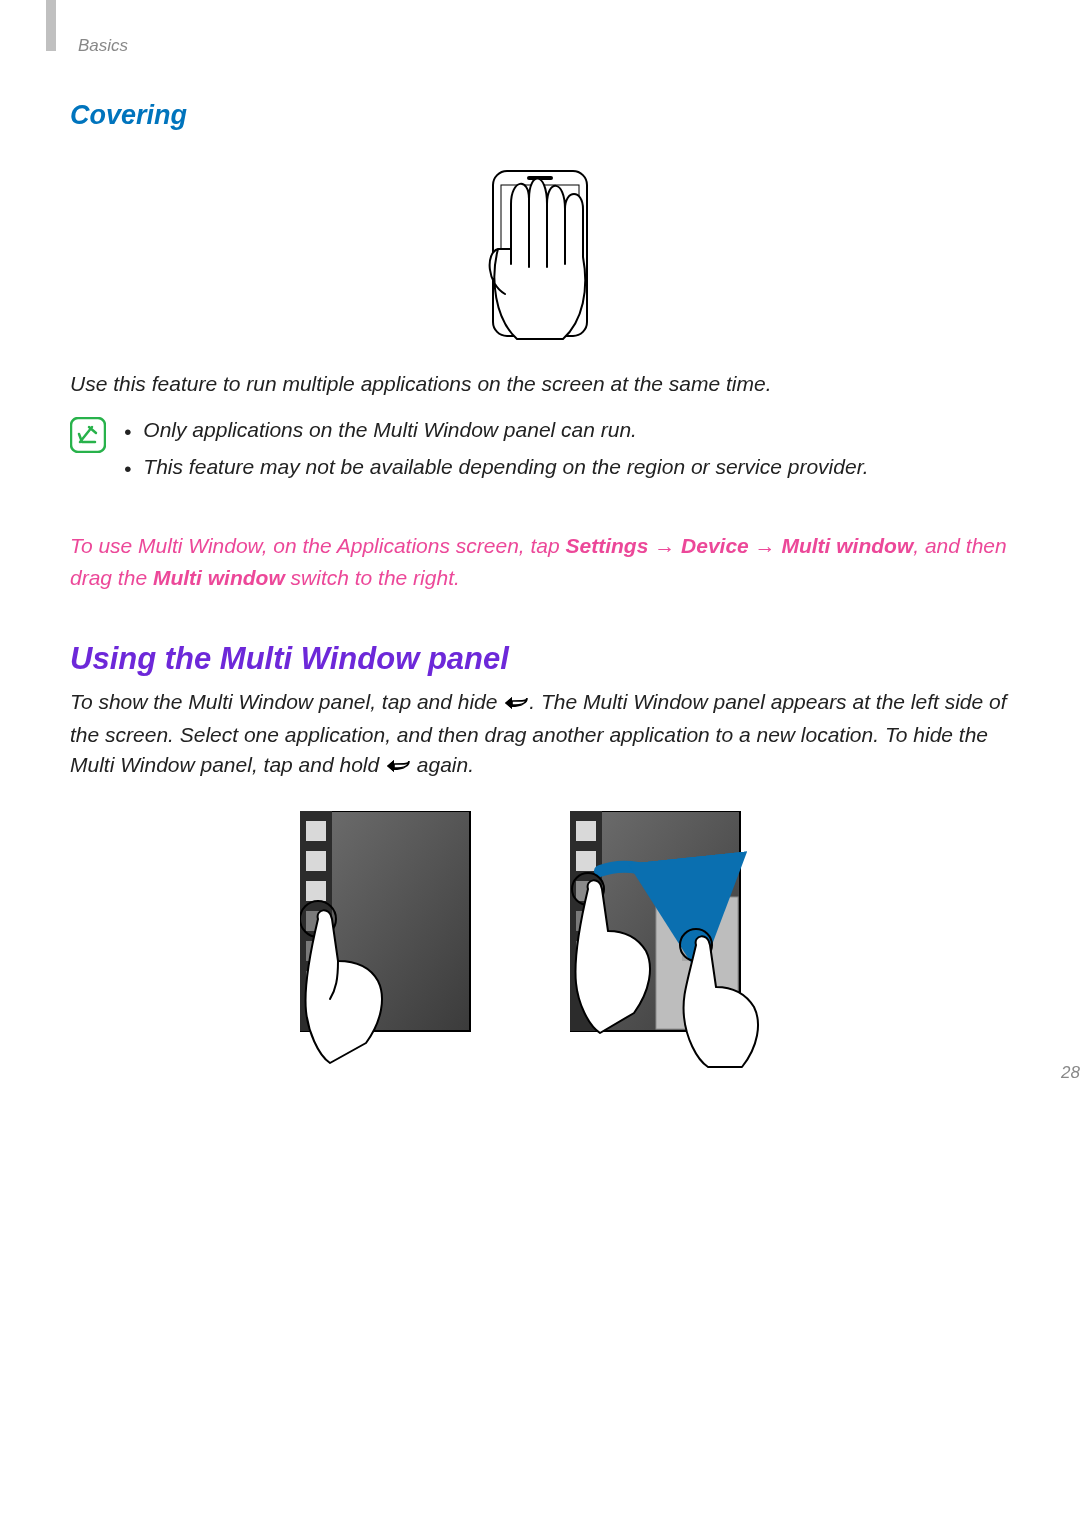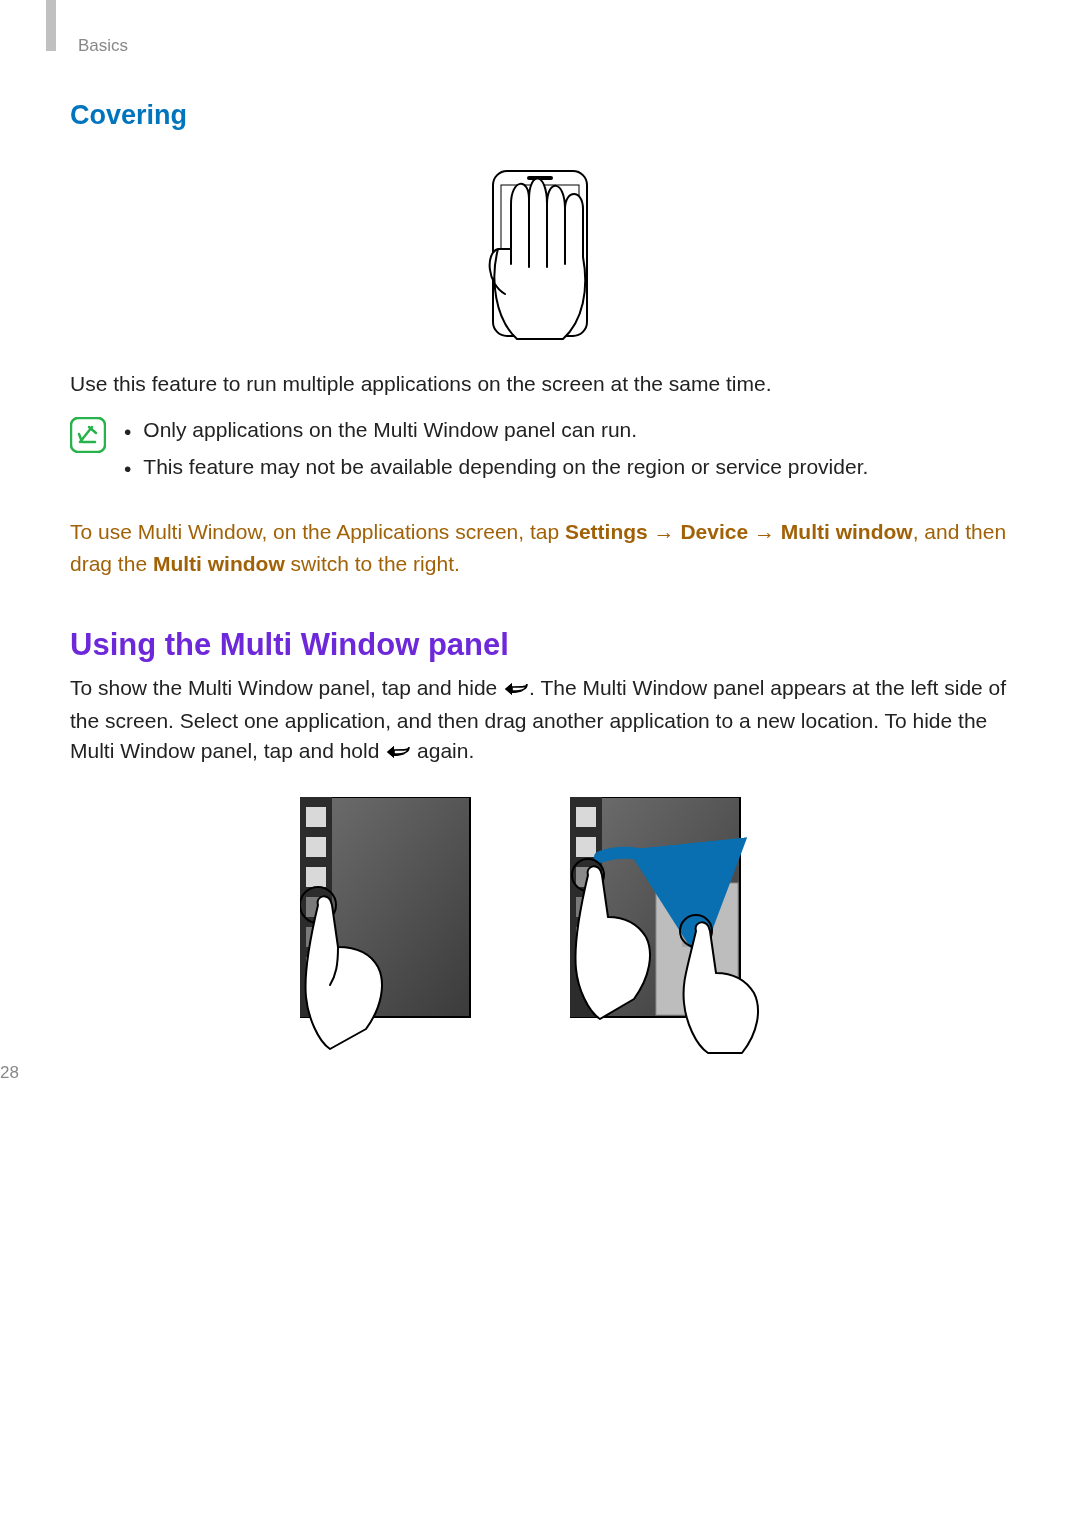--- a/index.html
+++ b/index.html
@@ -10,20 +10,21 @@
     width: 1080px;
     height: 1527px;
     font-family: "Segoe UI", "Helvetica Neue", Arial, sans-serif;
     position: relative;
   }
   .page {
     box-sizing: border-box;
     width: 1080px;
     height: 1113px;
     position: relative;
+    font-style: italic;
   }
   .side-tab {
     position: absolute;
     left: 46px;
     top: 0;
     width: 10px;
     height: 51px;
     background: #c0c0c0;
   }
   .header-label {
@@ -91,43 +92,43 @@
     font-size: 21px;
     line-height: 1.45;
     color: #222;
     margin-bottom: 4px;
   }
   .note-item .dot {
     flex: 0 0 auto;
     padding-top: 2px;
   }
   .after-note {
-    margin-top: 28px;
+    margin-top: 42px;
     font-size: 21px;
     line-height: 1.5;
-    color: #a16207;
+    color: #ec4899;
   }
   .arrow { font-weight: 400; }
   .bold { font-weight: 700; }
   .inline-icon {
     display: inline-block;
     vertical-align: -2px;
   }
   .screenshots {
     display: flex;
     justify-content: center;
     gap: 70px;
     margin-top: 28px;
   }
   .page-num {
     position: absolute;
     bottom: 30px;
     left: 0;
     right: 0;
-    text-align: left;
+    text-align: right;
     color: #888;
     font-size: 17px;
   }
 </style>
 </head>
 <body>
 
 <div class="page">
   <div class="side-tab"></div>
   <div class="header-label">Basics</div>

